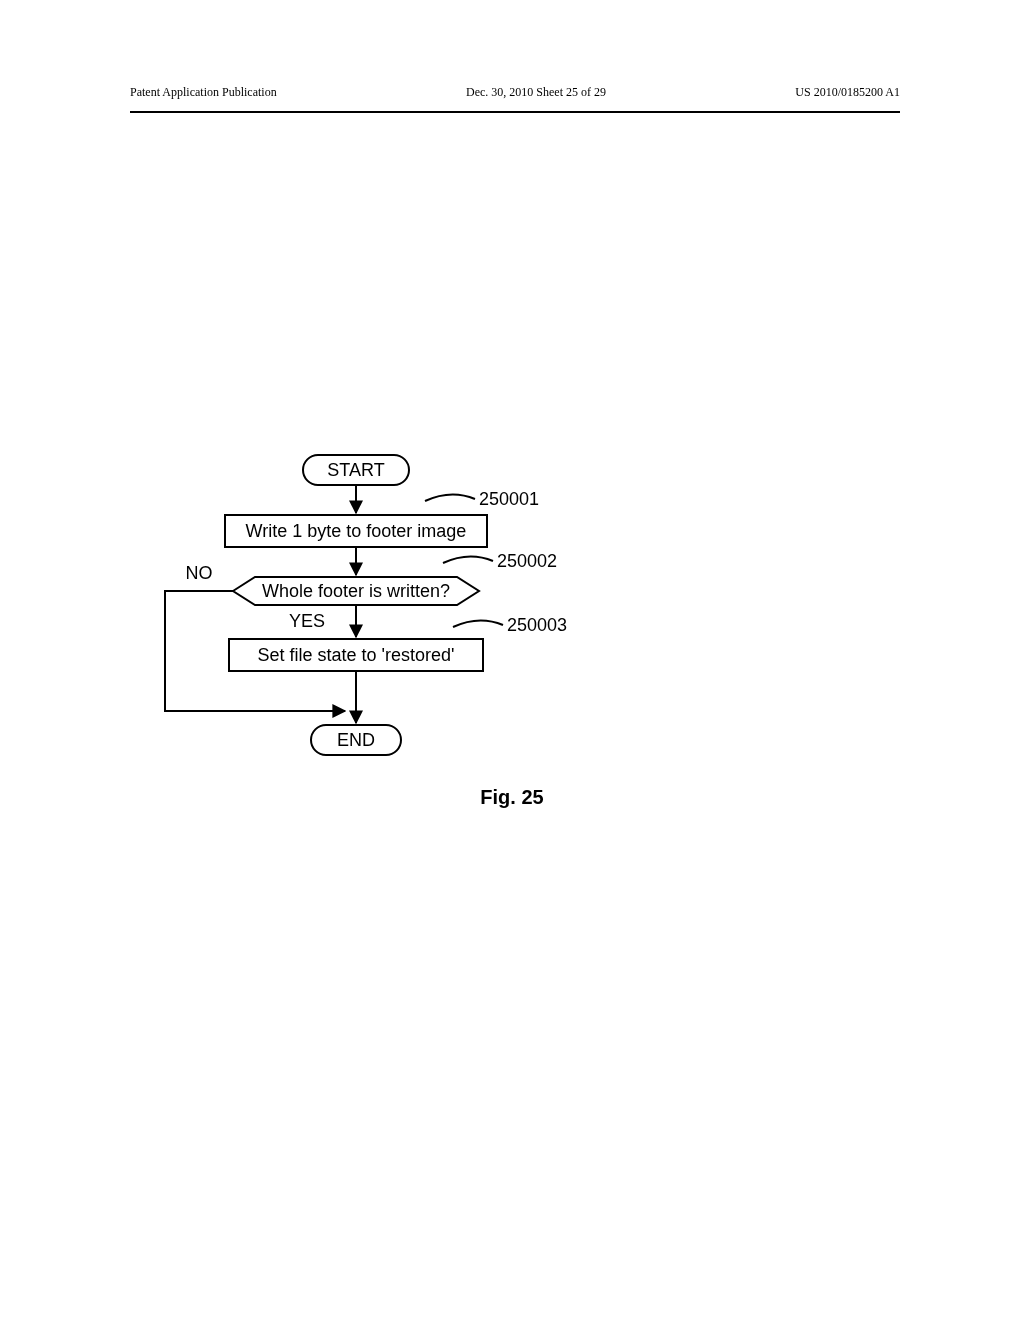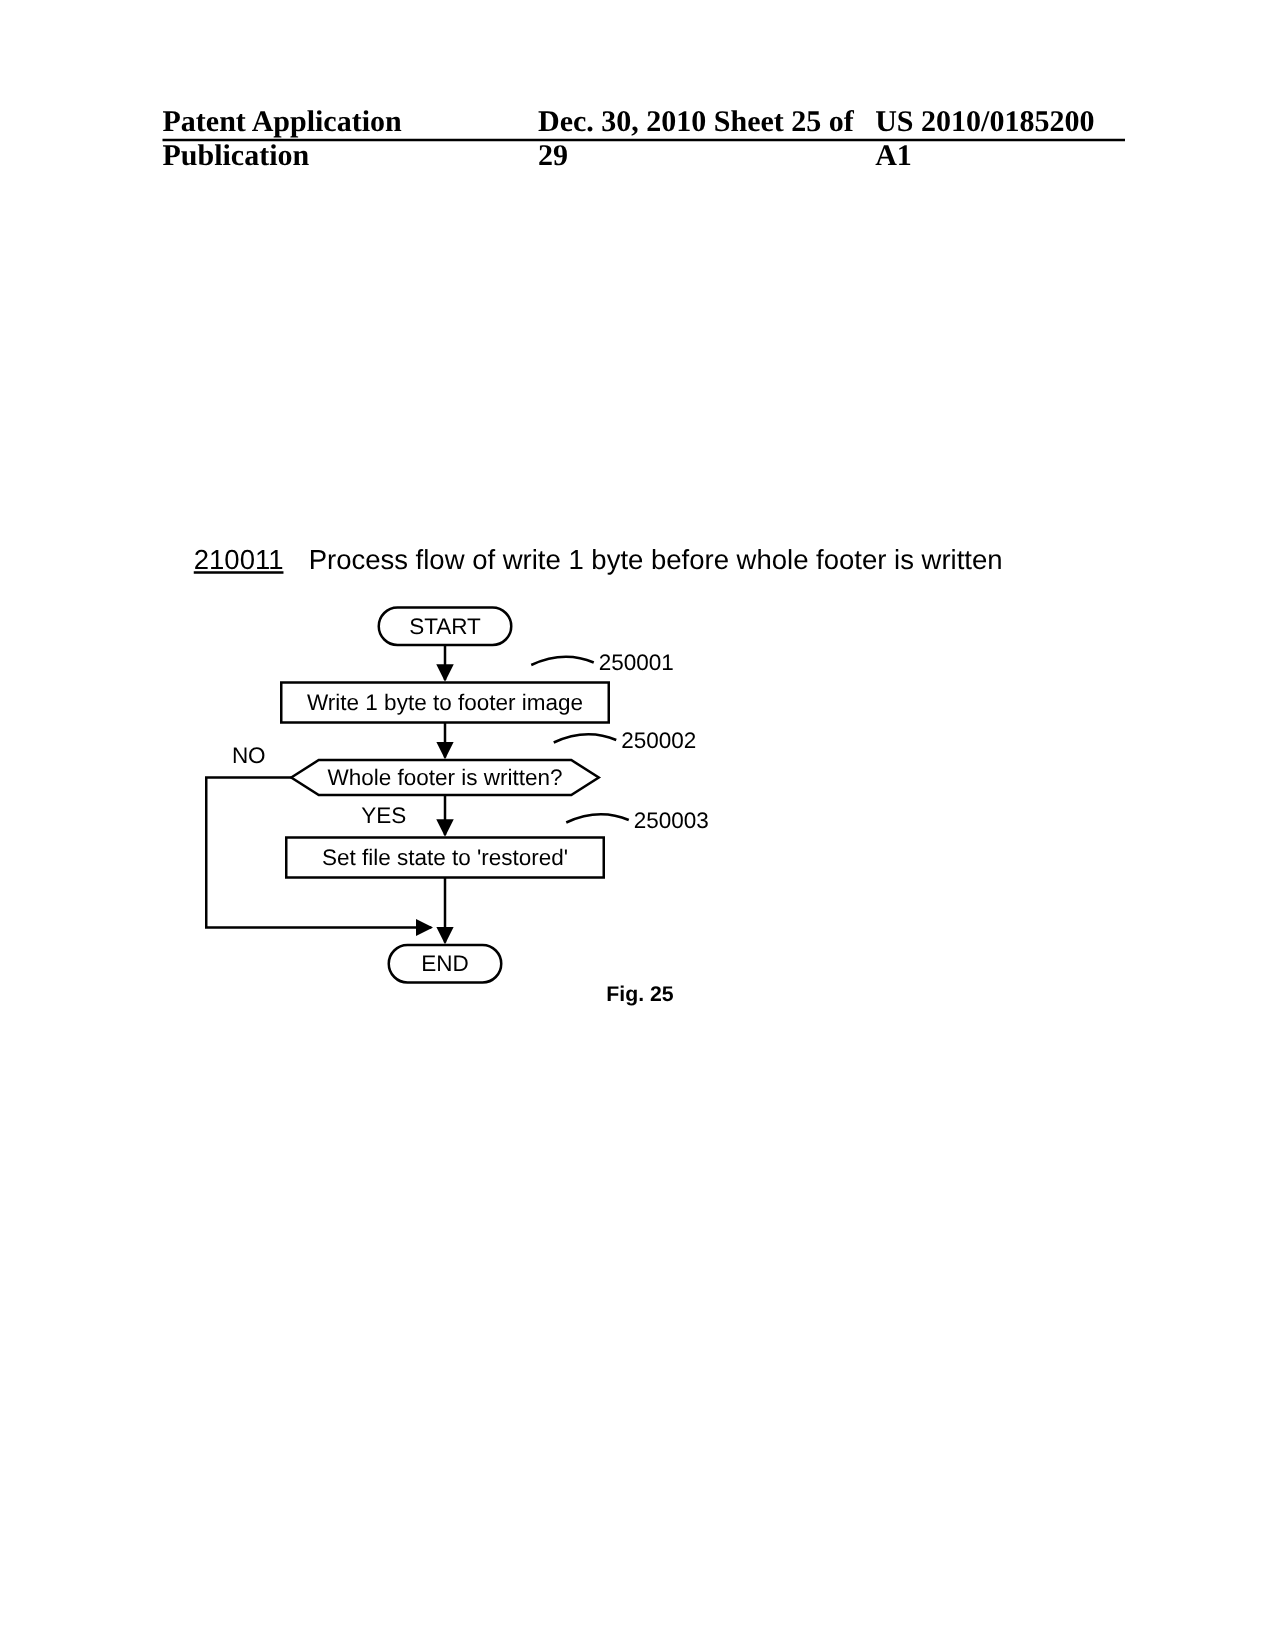--- a/index.html
+++ b/index.html
@@ -17,22 +17,22 @@
     height: 1320px;
   }
   .header-line {
     position: absolute;
     left: 130px;
     top: 85px;
     width: 770px;
     display: flex;
     justify-content: space-between;
     font-family: "Times New Roman", Times, serif;
-    font-size: 24px;
-    font-weight: bold;
+    font-size: 12px;
+    font-weight: normal;
   }
   .header-rule {
     position: absolute;
     left: 130px;
     top: 111px;
     width: 770px;
     height: 2px;
     background: #000;
   }
   .title-row {
@@ -43,53 +43,49 @@
     font-family: Arial, Helvetica, sans-serif;
   }
   .title-row .refnum {
     text-decoration: underline;
     font-weight: normal;
     margin-right: 14px;
   }
   .svg-wrap {
     position: absolute;
     left: 155px;
-    top: 482px;
+    top: 451px;
   }
   .caption {
     position: absolute;
     left: 0; right: 0;
     top: 786px;
     text-align: center;
     font-family: Arial, Helvetica, sans-serif;
-    font-size: 17px;
+    font-size: 20px;
     font-weight: bold;
   }
   svg text {
     font-family: Arial, Helvetica, sans-serif;
     font-size: 18px;
     fill: #000;
   }
 </style>
 </head>
 <body>
 
 <div class="page">
 
   <div class="header-line">
     <span>Patent Application Publication</span>
     <span>Dec. 30, 2010  Sheet 25 of 29</span>
     <span>US 2010/0185200 A1</span>
   </div>
   <div class="header-rule"></div>
 
-  <div class="title-row">
-    <span class="refnum">210011</span>
-    <span>Process flow of write 1 byte before whole footer is written</span>
-  </div>
 
   <div class="svg-wrap">
     <svg width="560" height="310" viewBox="0 0 560 310">
       <defs>
         <marker id="arrow" viewBox="0 0 10 10" refX="9" refY="5" markerWidth="7" markerHeight="7" orient="auto-start-reverse">
           <path d="M 0 0 L 10 5 L 0 10 z" fill="#000"></path>
         </marker>
       </defs>
 
       <rect x="148" y="4" width="106" height="30" rx="15" ry="15" fill="none" stroke="#000" stroke-width="2"></rect>

